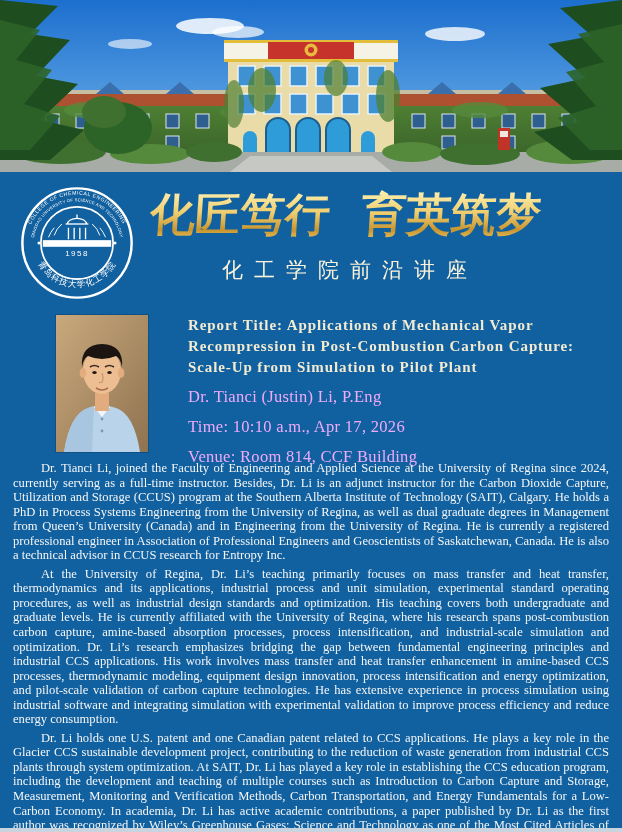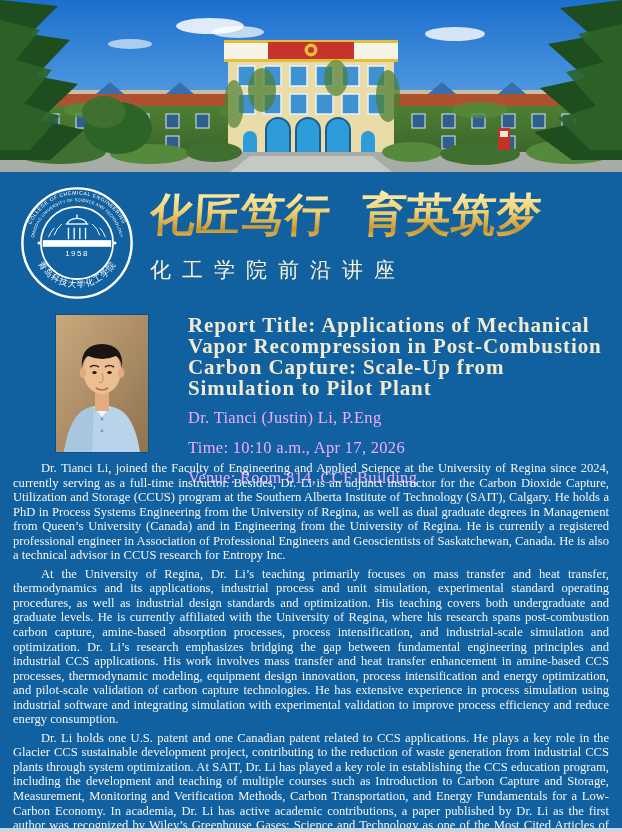--- a/index.html
+++ b/index.html
@@ -24,33 +24,33 @@
     white-space:pre;
     font-family:"DejaVu Serif", serif;
     background:linear-gradient(180deg,#FDF0B2 0%,#F0CE6F 45%,#C8952F 80%,#E9C35F 100%);
     -webkit-background-clip:text;background-clip:text;
     color:transparent;
     -webkit-text-fill-color:transparent;
     text-shadow:0 0 0 rgba(0,0,0,0);
     transform:skewX(-4deg);
   }
   .subtitle{
-    margin-top:16px;
+    margin-top:16px;margin-left:72px;
     font-size:21px;letter-spacing:11px;
     color:#FBF3DB;white-space:pre;
   }
   
   .speaker-row{
     position:absolute;top:315px;left:56px;width:556px;
     display:flex;align-items:flex-start;
   }
   .headshot{width:92px;height:137px;flex:0 0 auto;box-shadow:0 0 0 1px rgba(0,0,0,.15);}
   .talk-info{margin-left:40px;width:424px;}
   .talk-title{
-    color:#F2EBD2;font-weight:bold;font-size:21px;line-height:21px;
+    color:#F2EBD2;font-weight:bold;font-size:15px;line-height:21px;
     letter-spacing:0.9px;
   }
   .talk-line{color:#f0abfc;font-size:16.5px;letter-spacing:0.3px;margin-top:10px;}
   .talk-line.first{margin-top:9px;}
   
   .bio{
     position:absolute;top:457px;left:9px;width:604px;
     color:#F4F6F8;font-size:12.6px;line-height:14.55px;
     text-align:justify;
   }

